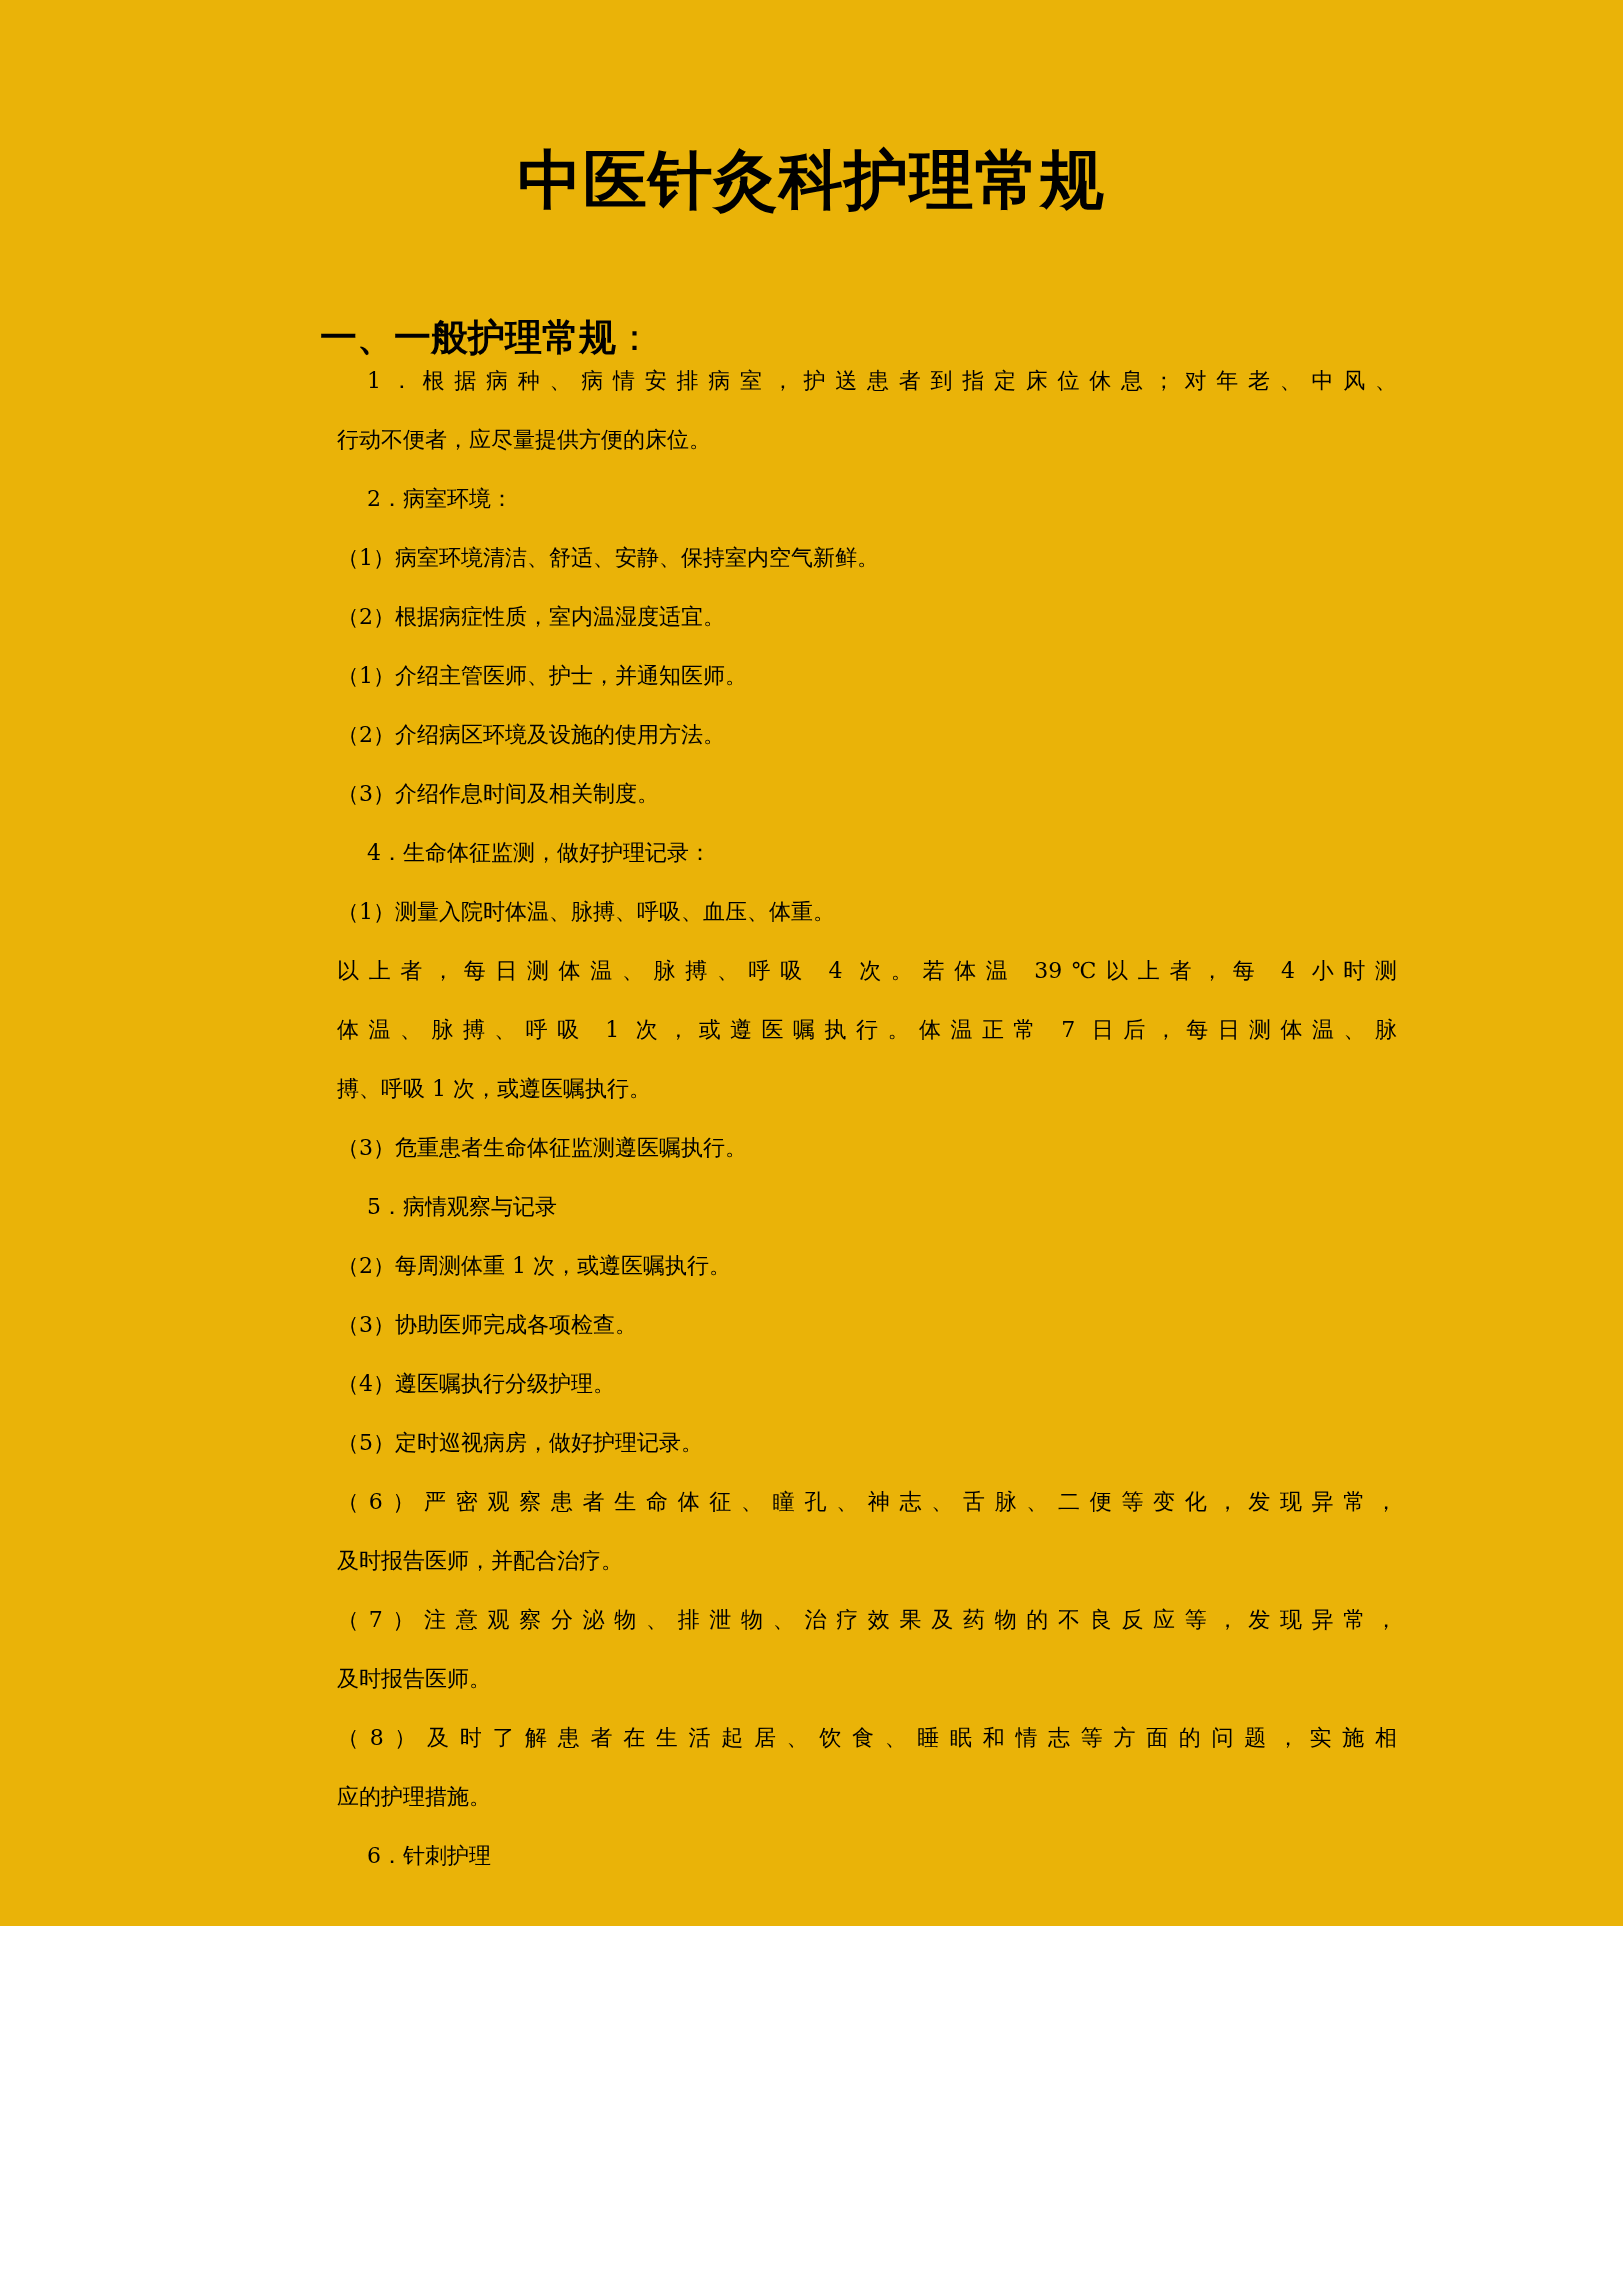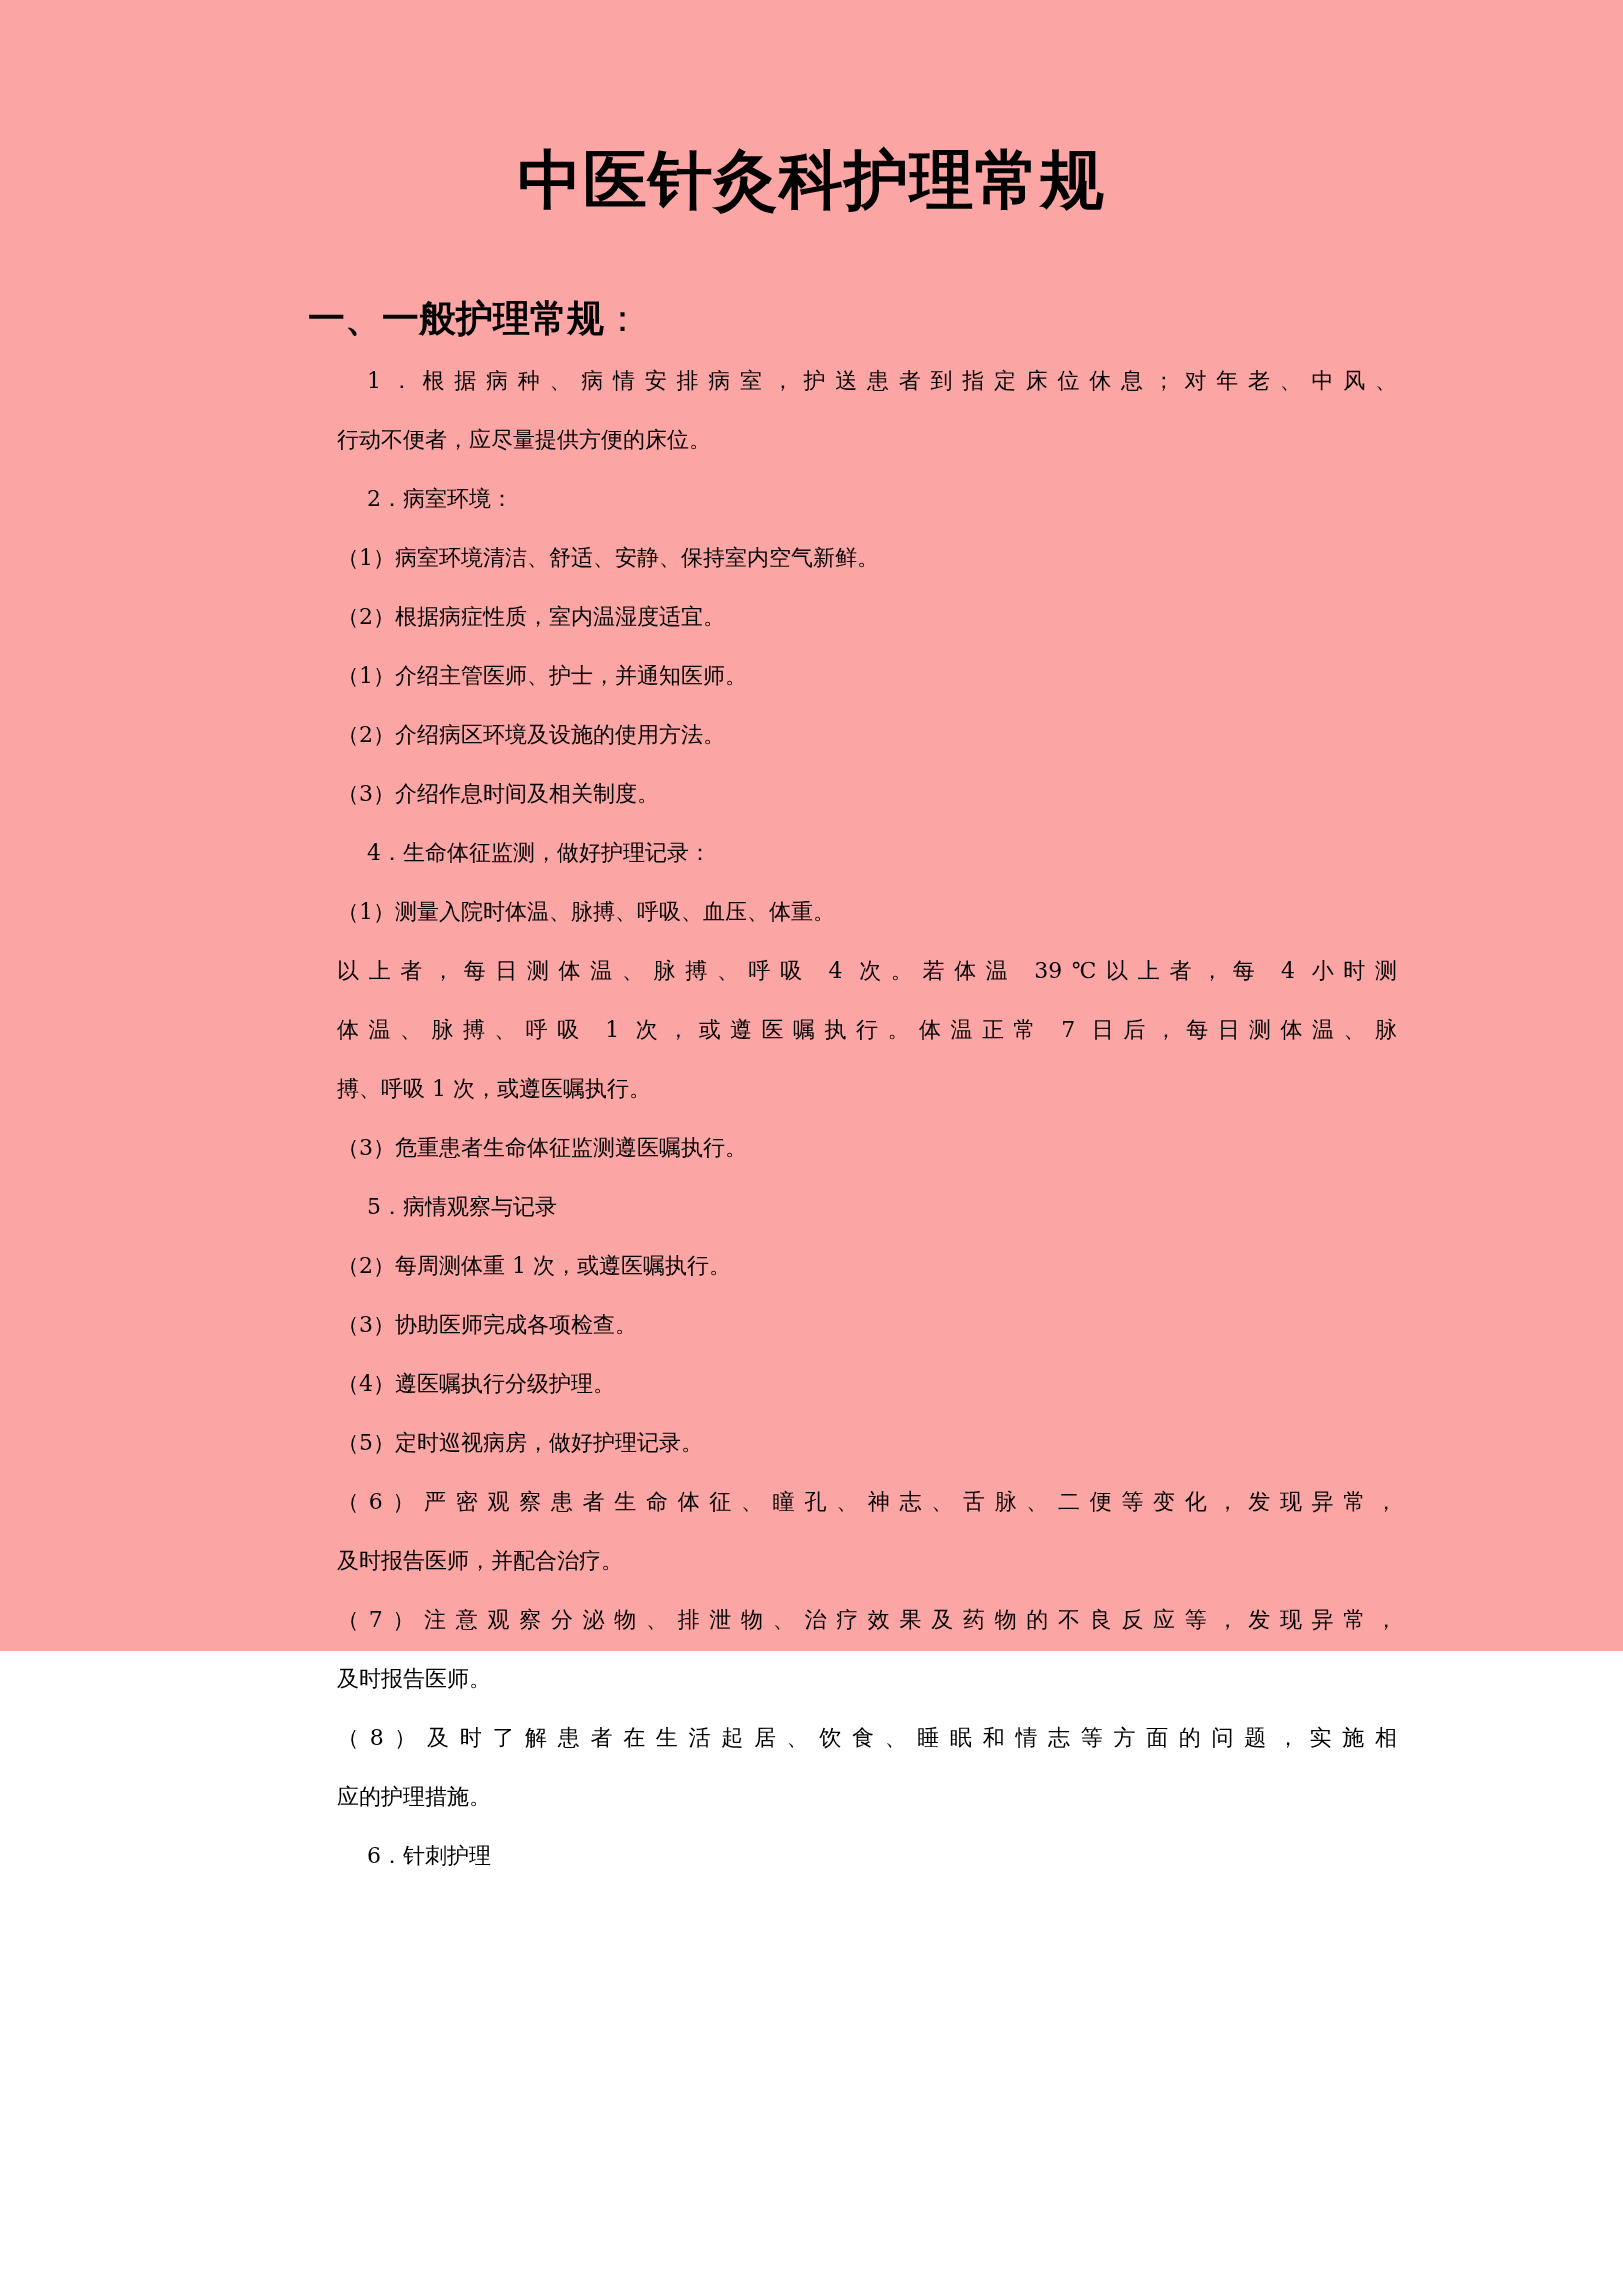--- a/index.html
+++ b/index.html
@@ -12,43 +12,43 @@
       height: 2295px;
       position: relative;
       overflow: hidden;
       font-family: "DejaVu Serif", "Liberation Serif", serif;
       color: #000000;
     }
     .page {
       position: absolute;
       left: 0; top: 0;
       width: 1623px;
-      height: 1651px;
-      background: #fca5a5;
+      height: 1926px;
+      background: #eab308;
     }
     .doc-title {
       position: absolute;
       top: 137px;
       left: 0;
       width: 1623px;
       text-align: center;
       font-size: 64px;
       line-height: 85px;
       font-weight: bold;
       letter-spacing: 1.3px;
       margin: 0;
     }
     .section-heading {
       position: absolute;
       top: 287px;
       left: 304px;
       font-size: 37px;
-      line-height: 55px;
+      line-height: 68px;
       font-weight: bold;
-      margin: 4px;
+      margin: 16px;
     }
     .section-heading .colon {
       font-weight: normal;
     }
     .body {
       position: absolute;
       top: 335px;
       left: 321px;
       width: 1060px;
       font-size: 22px;

